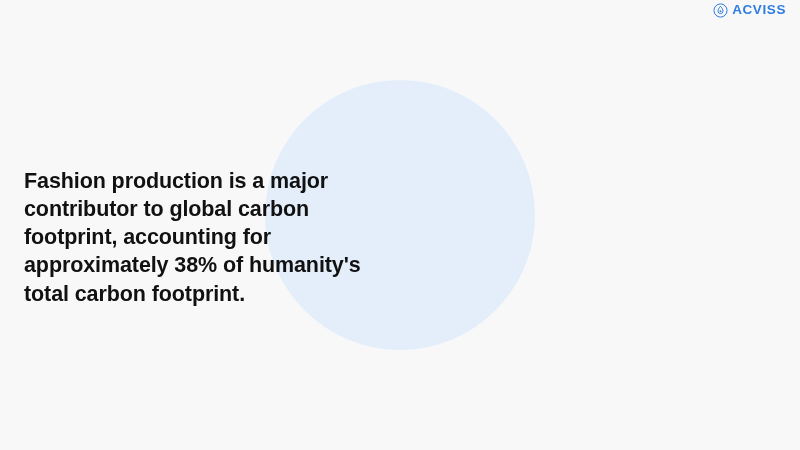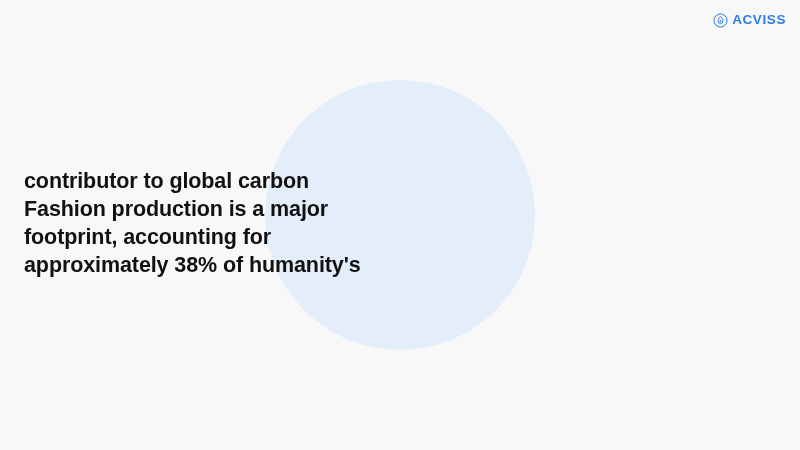--- a/index.html
+++ b/index.html
@@ -18,21 +18,21 @@
     position: relative;
     width: 800px;
     height: 450px;
     background: #f8f8f8;
     overflow: hidden;
   }
 
   
   .logo {
     position: absolute;
-    top: 10px;
+    top: 0;
     right: 14px;
     display: flex;
     align-items: center;
     gap: 4px;
     height: 20px;
   }
   .logo-mark {
     width: 15px;
     height: 15px;
     display: block;
@@ -102,20 +102,21 @@
       <circle cx="12" cy="12" r="10.5" fill="none" stroke="#2f7de1" stroke-width="1.6"></circle>
       <path d="M12 5.2 C 9.2 8.6, 8.0 10.6, 8.0 13.0 A 4.0 4.0 0 0 0 16.0 13.0 C 16.0 10.6, 14.8 8.6, 12 5.2 Z" fill="none" stroke="#2f7de1" stroke-width="1.5"></path>
       <circle cx="12" cy="13.1" r="1.5" fill="#2f7de1"></circle>
     </svg>
     <span class="logo-text">ACVISS</span>
   </div>
 
   <div class="bg-circle"></div>
 
   <div class="headline">
+    <div>Fashion production is a major</div>
     <div>contributor to global carbon</div>
-    <div>Fashion production is a major</div>
     <div>footprint, accounting for</div>
     <div>approximately 38% of humanity's</div>
+    <div>total carbon footprint.</div>
   </div>
 
 
 </div>
 
 </body></html>

